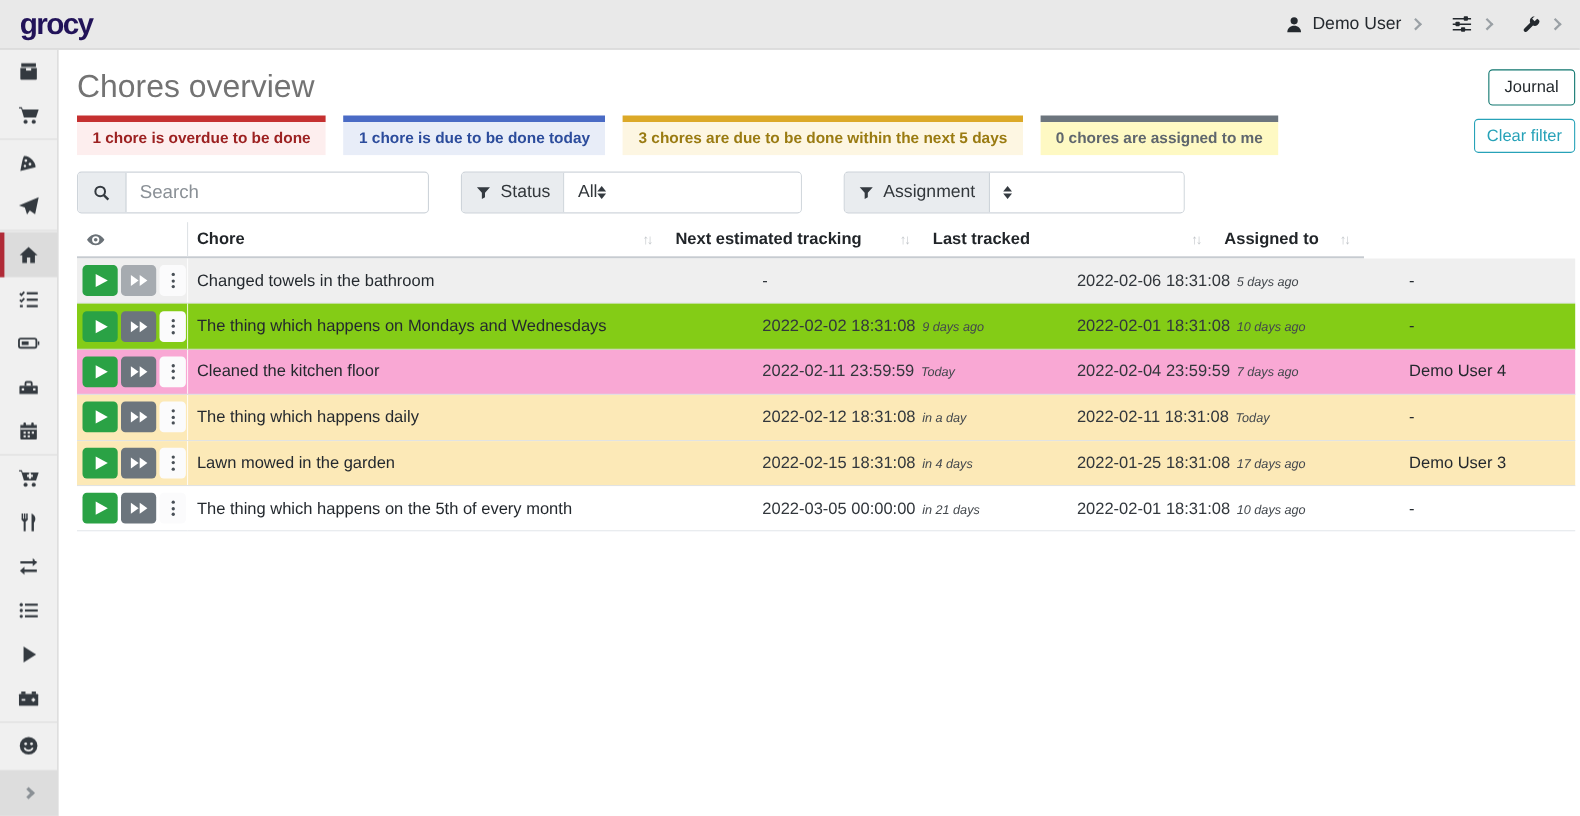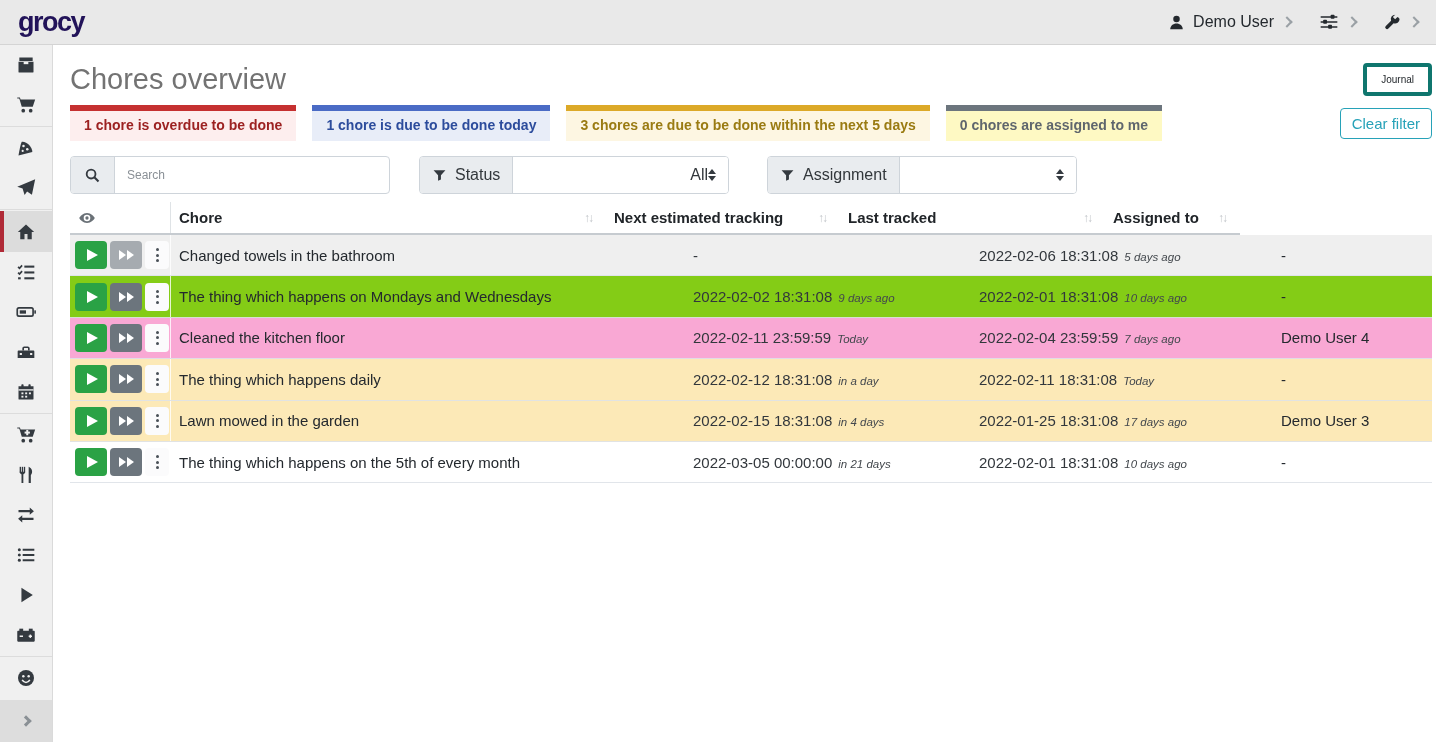--- a/index.html
+++ b/index.html
@@ -34,47 +34,47 @@
     position:absolute; bottom:0; left:0; width:52px; height:42px;
     background:#dddddd; display:flex; align-items:center; justify-content:center; cursor:pointer;
   }
   .chev-gray { width:8px; height:8px; border-right:3px solid #8a9095; border-bottom:3px solid #8a9095;
                transform:rotate(-45deg); }
   
   .content { margin-left:54px; padding:45px 4px 0 16px; }
   .title-row { display:flex; align-items:center; justify-content:space-between; margin-top:12px; height:44px; }
   h1 { font-size:29px; font-weight:500; color:#737373; margin:0; }
   .btn-journal {
-    font-family:inherit; border:4px solid #0f766e; color:#24292d; background:#fff;
-    border-radius:4px; font-size:10px; padding:7px 14px; cursor:pointer;
+    font-family:inherit; border:1px solid #0f766e; color:#24292d; background:#fff;
+    border-radius:4px; font-size:15px; padding:7px 14px; cursor:pointer;
   }
   
   .banner-row { display:flex; align-items:flex-start; margin-top:4px; }
   .banner { cursor:pointer; margin-right:16px; }
   .banner-bar { height:6px; }
   .banner-text { font-weight:bold; font-size:14px; padding:6px 14px 8px; white-space:nowrap; }
   .clear-wrap { margin-left:auto; align-self:center; }
   .btn-clear {
     font-family:inherit; border:1px solid #27a2b8; color:#27a2b8; background:#fff;
     border-radius:4px; font-size:15px; padding:6px 11px; cursor:pointer;
   }
   
   .filter-row { display:flex; margin-top:15px; }
   .igroup { display:flex; height:38px; border:1px solid #ced4da; border-radius:4px; background:#fff; overflow:hidden; }
   .iaddon { background:#e9ecef; border-right:1px solid #ced4da; display:flex; align-items:center; gap:8px;
             padding:0 12px; color:#32373b; font-size:16px; }
   .iaddon svg { fill:#343a40; }
   .search-group { width:320px; }
   .search-group .iaddon { justify-content:center; width:44px; padding:0; }
-  input.search { border:none; outline:none; flex:1; font-size:12px; color:#3b82f6; padding:0 12px;
+  input.search { border:none; outline:none; flex:1; font-size:17px; color:#3b82f6; padding:0 12px;
                  font-family:inherit; background:transparent; }
   input.search::placeholder { color:#8a9096; }
   .status-group { width:310px; margin-left:29px; }
   .assign-group { width:310px; margin-left:38px; }
-  .select-box { flex:1; display:flex; align-items:center; justify-content:flex-end;
+  .select-box { flex:1; display:flex; align-items:center; justify-content:flex-start;
                 padding:0 12px; font-size:16px; color:#32373b; cursor:pointer; background:#fff; }
   .carets { display:flex; flex-direction:column; gap:2px; }
   .car-up { width:0; height:0; border-left:4px solid transparent; border-right:4px solid transparent;
             border-bottom:5px solid #343a40; }
   .car-dn { width:0; height:0; border-left:4px solid transparent; border-right:4px solid transparent;
             border-top:5px solid #343a40; }
   
   .table { margin-top:8px; }
   .thead { display:grid; grid-template-columns:101px 435px 234px 265px 1fr; width:1170px; height:33px;
            border-bottom:2px solid #c6cbd0; align-items:center; }

